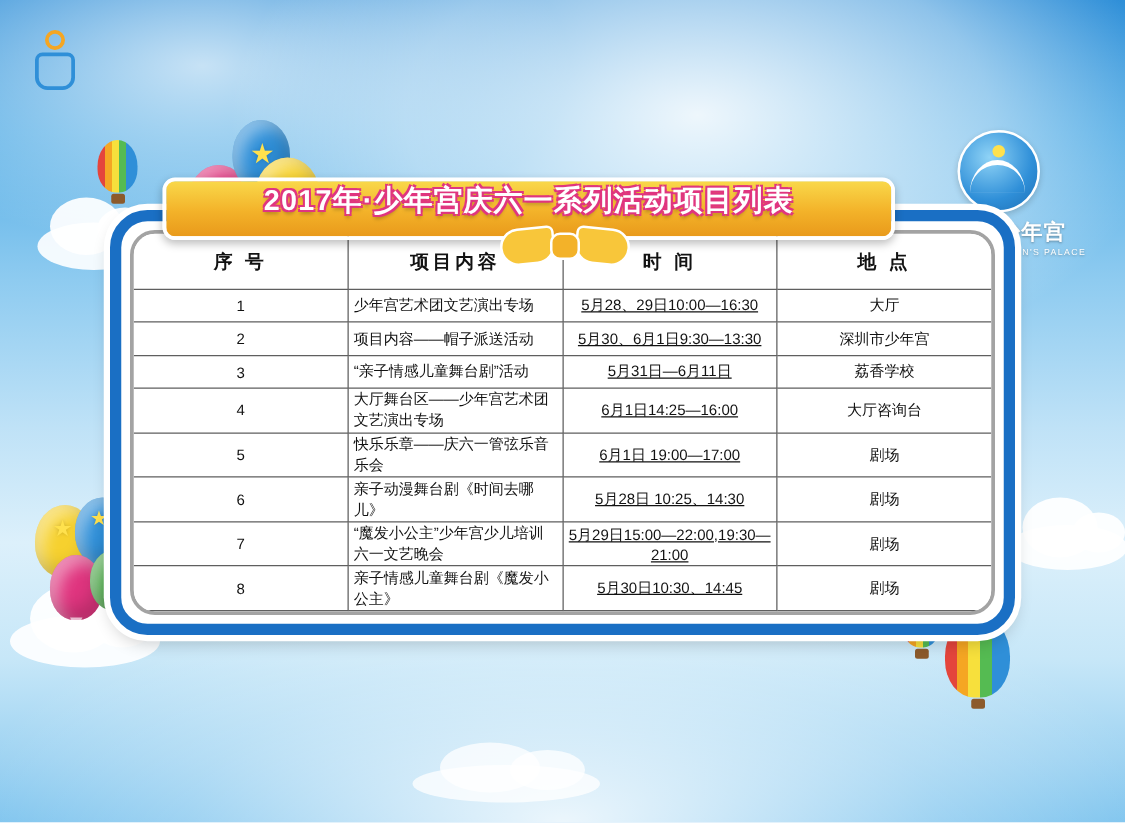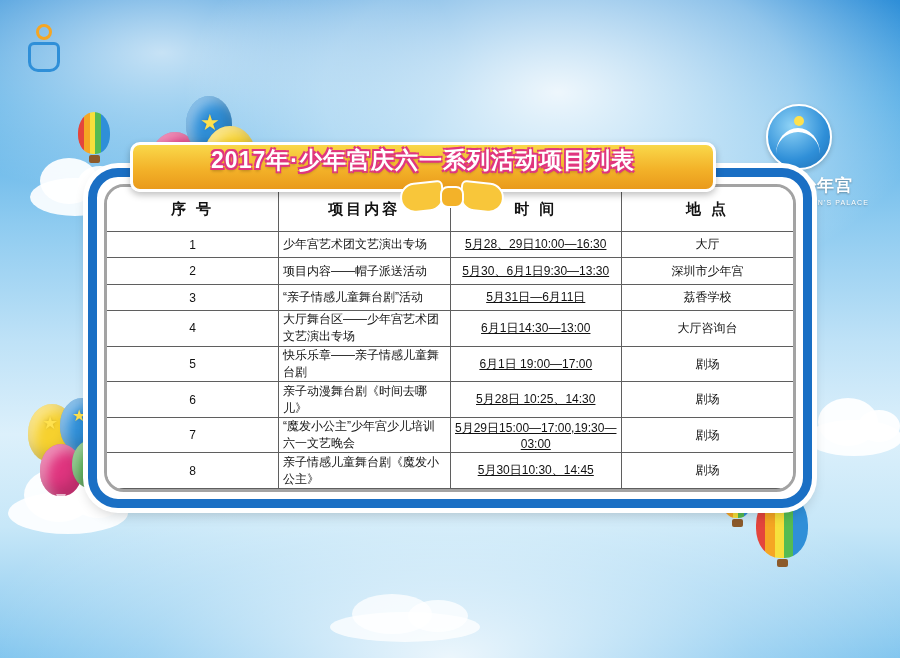--- a/index.html
+++ b/index.html
@@ -412,39 +412,39 @@
           </tr>
           <tr class="row">
             <td class="c-no">3</td>
             <td class="c-content">“亲子情感儿童舞台剧”活动</td>
             <td class="c-time">5月31日—6月11日</td>
             <td class="c-place">荔香学校</td>
           </tr>
           <tr class="row">
             <td class="c-no">4</td>
             <td class="c-content">大厅舞台区——少年宫艺术团文艺演出专场</td>
-            <td class="c-time">6月1日14:30—13:00</td>
+            <td class="c-time">6月1日14:25—16:00</td>
             <td class="c-place">大厅咨询台</td>
           </tr>
           <tr class="row">
             <td class="c-no">5</td>
-            <td class="c-content">快乐乐章——亲子情感儿童舞台剧</td>
+            <td class="c-content">快乐乐章——庆六一管弦乐音乐会</td>
             <td class="c-time">6月1日 19:00—17:00</td>
             <td class="c-place">剧场</td>
           </tr>
           <tr class="row">
             <td class="c-no">6</td>
             <td class="c-content">亲子动漫舞台剧《时间去哪儿》</td>
             <td class="c-time">5月28日 10:25、14:30</td>
             <td class="c-place">剧场</td>
           </tr>
           <tr class="row">
             <td class="c-no">7</td>
             <td class="c-content">“魔发小公主”少年宫少儿培训六一文艺晚会</td>
-            <td class="c-time">5月29日15:00—17:00,19:30—03:00</td>
+            <td class="c-time">5月29日15:00—22:00,19:30—21:00</td>
             <td class="c-place">剧场</td>
           </tr>
           <tr class="row">
             <td class="c-no">8</td>
             <td class="c-content">亲子情感儿童舞台剧《魔发小公主》</td>
             <td class="c-time">5月30日10:30、14:45</td>
             <td class="c-place">剧场</td>
           </tr>
 
         </tbody>

